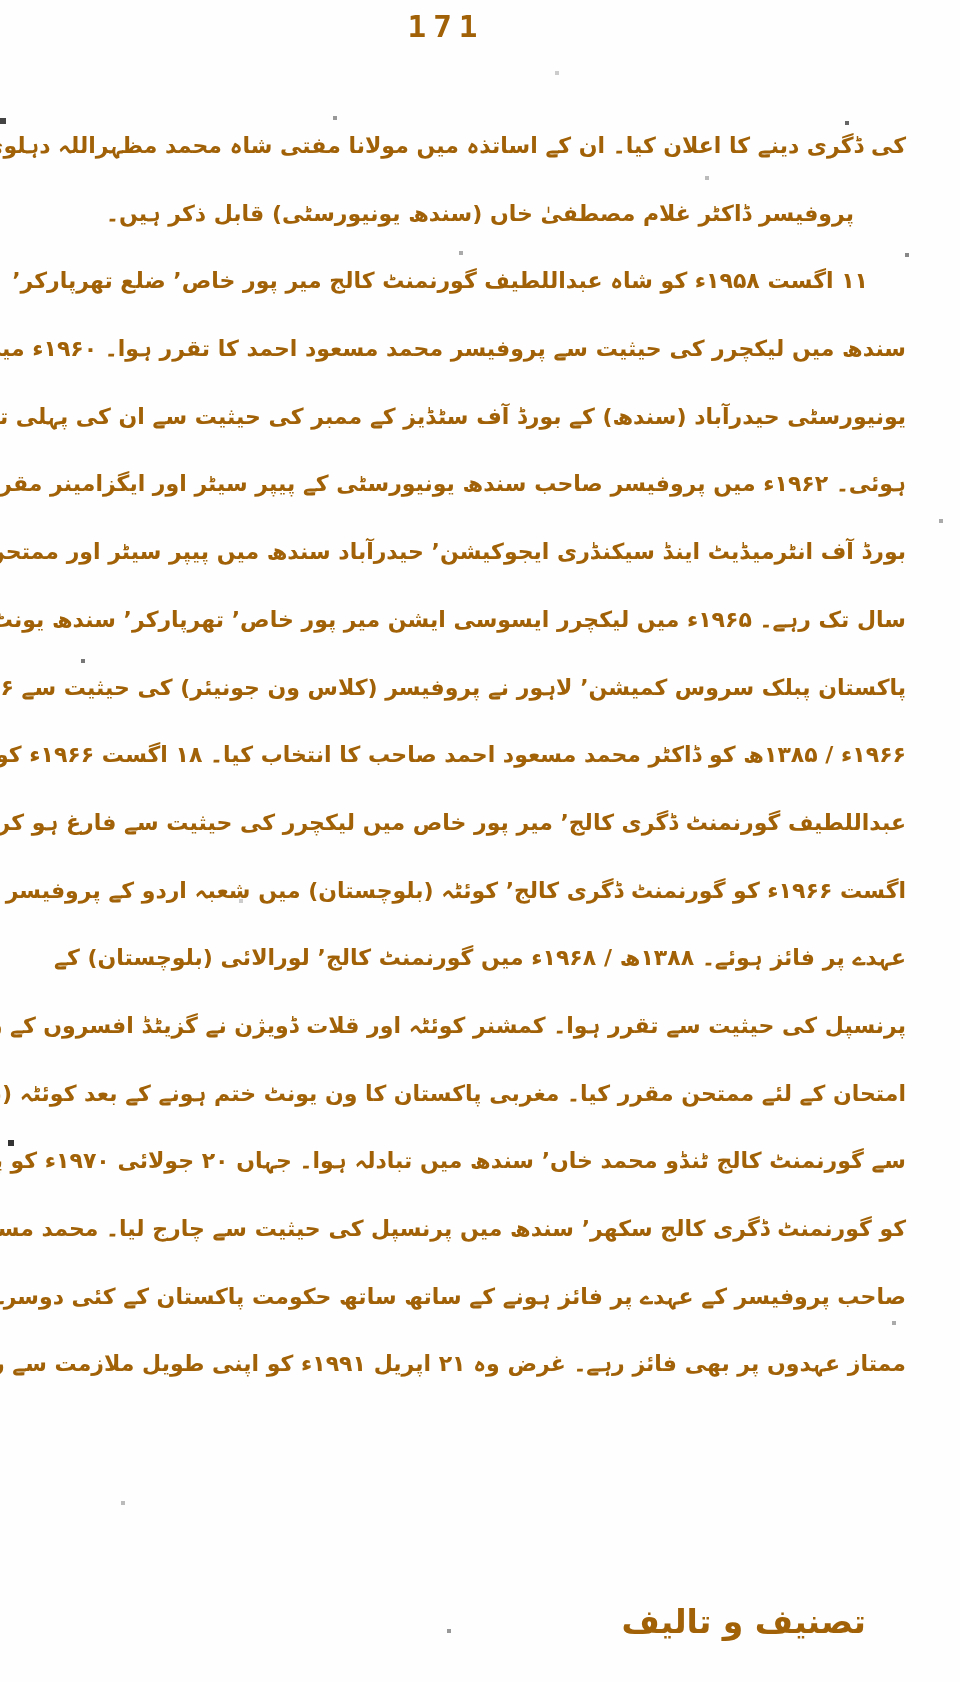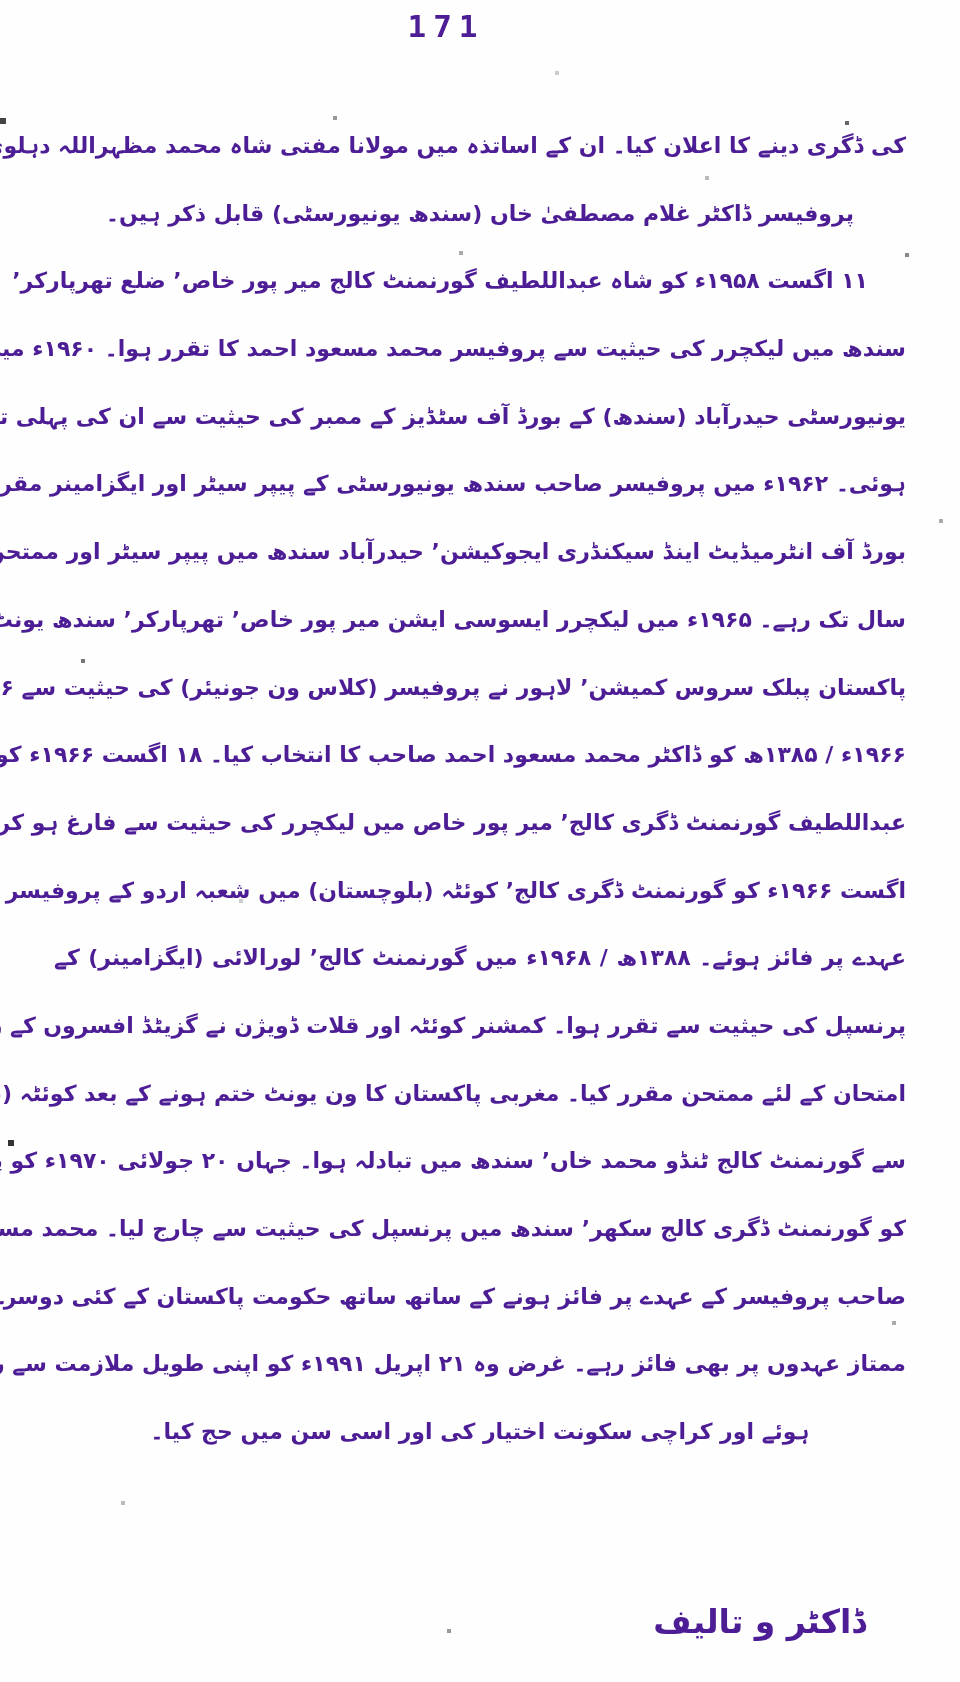--- a/index.html
+++ b/index.html
@@ -1,18 +1,18 @@
 <!DOCTYPE html>
 <html lang="ur"><head>
 <meta charset="utf-8">
 <style>
   html,body{margin:0;padding:0;background:#e9e9e9;}
   .page{
     position:relative;width:960px;height:1682px;margin:0 auto;
-    background:#fefefe;overflow:hidden;color:#4c1d95;
+    background:#fefefe;overflow:hidden;color:#a16207;
   }
   .pageno{
     position:absolute;top:8px;left:0;width:100%;text-align:center;
     font-family:"DejaVu Sans Mono",monospace;font-weight:bold;
     font-size:31px;letter-spacing:7px;transform:translateX(-34px);
   }
   .textblock{
     position:absolute;top:112px;right:54px;width:852px;direction:rtl;
     font-family:"DejaVu Sans",sans-serif;font-size:22px;font-weight:bold;
   }
@@ -59,24 +59,23 @@
     <div class="line j indent">۱۱ اگست ۱۹۵۸ء کو شاہ عبداللطیف گورنمنٹ کالج میر پور خاص’ ضلع تھرپارکر’</div>
     <div class="line j">سندھ میں لیکچرر کی حیثیت سے پروفیسر محمد مسعود احمد کا تقرر ہوا۔ ۱۹۶۰ء میں سندھ</div>
     <div class="line j">یونیورسٹی حیدرآباد (سندھ) کے بورڈ آف سٹڈیز کے ممبر کی حیثیت سے ان کی پہلی تقرری</div>
     <div class="line j">ہوئی۔ ۱۹۶۲ء میں پروفیسر صاحب سندھ یونیورسٹی کے پیپر سیٹر اور ایگزامینر مقرر ہوئے۔</div>
     <div class="line j">بورڈ آف انٹرمیڈیٹ اینڈ سیکنڈری ایجوکیشن’ حیدرآباد سندھ میں پیپر سیٹر اور ممتحن ۲۸</div>
     <div class="line j">سال تک رہے۔ ۱۹۶۵ء میں لیکچرر ایسوسی ایشن میر پور خاص’ تھرپارکر’ سندھ یونٹ کے</div>
     <div class="line j">پاکستان پبلک سروس کمیشن’ لاہور نے پروفیسر (کلاس ون جونیئر) کی حیثیت سے ۶ جولائی</div>
     <div class="line j">۱۹۶۶ء / ۱۳۸۵ھ کو ڈاکٹر محمد مسعود احمد صاحب کا انتخاب کیا۔ ۱۸ اگست ۱۹۶۶ء کو شاہ</div>
     <div class="line j">عبداللطیف گورنمنٹ ڈگری کالج’ میر پور خاص میں لیکچرر کی حیثیت سے فارغ ہو کر ۱۹</div>
     <div class="line j">اگست ۱۹۶۶ء کو گورنمنٹ ڈگری کالج’ کوئٹہ (بلوچستان) میں شعبہ اردو کے پروفیسر کے</div>
-    <div class="line j">عہدے پر فائز ہوئے۔ ۱۳۸۸ھ / ۱۹۶۸ء میں گورنمنٹ کالج’ لورالائی (ایگزامینر) کے</div>
+    <div class="line j">عہدے پر فائز ہوئے۔ ۱۳۸۸ھ / ۱۹۶۸ء میں گورنمنٹ کالج’ لورالائی (بلوچستان) کے</div>
     <div class="line j">پرنسپل کی حیثیت سے تقرر ہوا۔ کمشنر کوئٹہ اور قلات ڈویژن نے گزیٹڈ افسروں کے زبانی</div>
     <div class="line j">امتحان کے لئے ممتحن مقرر کیا۔ مغربی پاکستان کا ون یونٹ ختم ہونے کے بعد کوئٹہ (بلوچستان)</div>
     <div class="line j">سے گورنمنٹ کالج ٹنڈو محمد خاں’ سندھ میں تبادلہ ہوا۔ جہاں ۲۰ جولائی ۱۹۷۰ء کو پرنسپل</div>
     <div class="line j">کو گورنمنٹ ڈگری کالج سکھر’ سندھ میں پرنسپل کی حیثیت سے چارج لیا۔ محمد مسعود احمد</div>
     <div class="line j">صاحب پروفیسر کے عہدے پر فائز ہونے کے ساتھ ساتھ حکومت پاکستان کے کئی دوسرے</div>
     <div class="line j">ممتاز عہدوں پر بھی فائز رہے۔ غرض وہ ۲۱ اپریل ۱۹۹۱ء کو اپنی طویل ملازمت سے ریٹائر</div>
-    <div class="line c">ہوئے اور کراچی سکونت اختیار کی اور اسی سن میں حج کیا۔</div>
   </div>
 
-  <div class="heading" dir="rtl" lang="ur">ڈاکٹر و تالیف</div>
+  <div class="heading" dir="rtl" lang="ur">تصنیف و تالیف</div>
 </div>
 
 </body></html>

